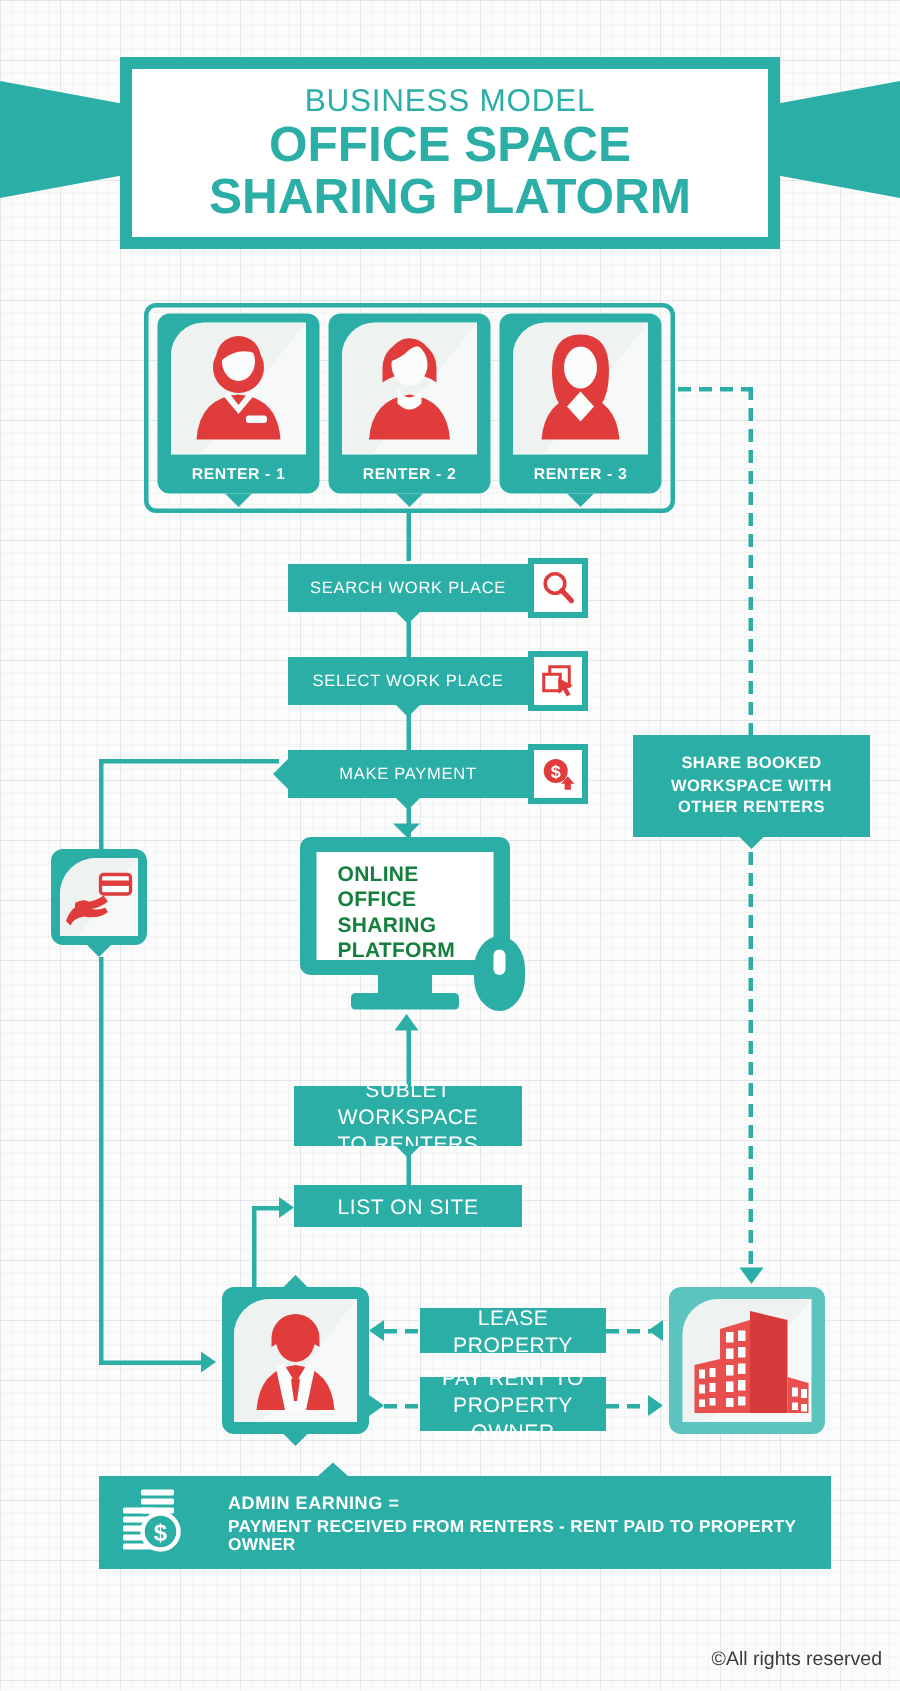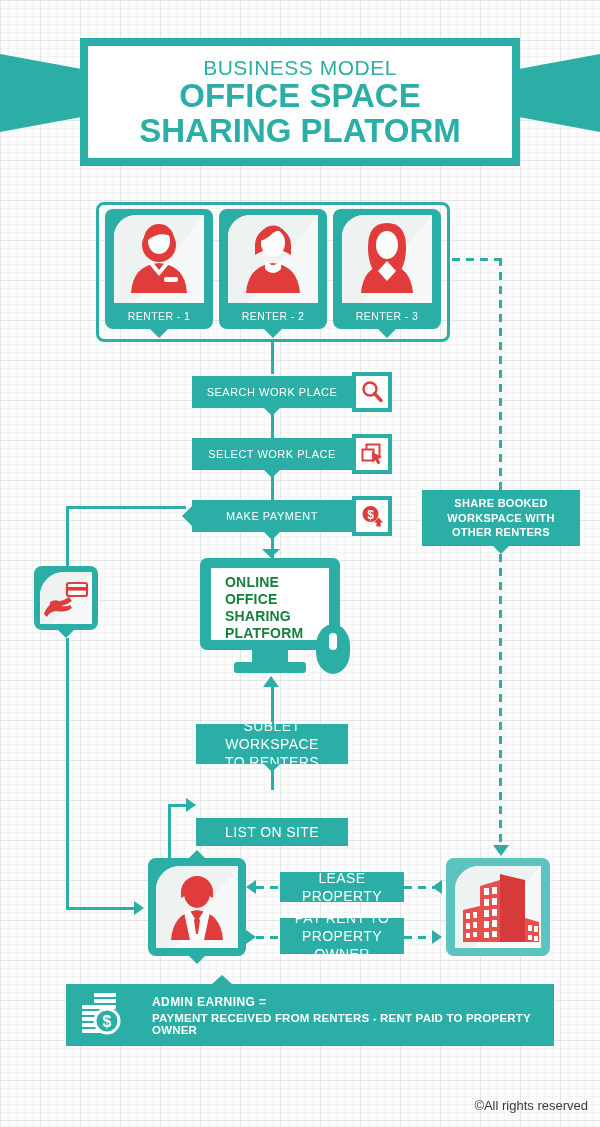--- a/index.html
+++ b/index.html
@@ -55,21 +55,21 @@
     background: #2AAEA6; border-radius: 8px;
     display: flex; flex-direction: column; align-items: center;
   }
   .renter-card.r1 { left: 6px; }
   .renter-card.r2 { left: 120px; }
   .renter-card.r3 { left: 234px; }
   .renter-photo {
     width: 90px; height: 88px; margin-top: 6px; background: #f7f9f8;
     border-top-left-radius: 22px; position: relative; overflow: hidden;
   }
-  .renter-label { font-size: 10.5px; letter-spacing: 0.4px; margin-top: 7px; }
+  .renter-label { font-size: 10.5px; letter-spacing: 0.4px; margin-top: 7px; font-weight: bold; }
   .renter-notch {
     position: absolute; bottom: -9px; left: 50%; margin-left: -9px;
     width: 0; height: 0; border-left: 9px solid transparent;
     border-right: 9px solid transparent; border-top: 9px solid #2AAEA6;
   }
 
   
   .step-row { height: 32px; }
   .step-bar {
     position: absolute; left: 0; top: 0; height: 32px; width: 160px;
@@ -126,21 +126,21 @@
     background: #ffffff; border-radius: 4px;
   }
   .platform-notch-top {
     position: absolute; left: 62px; top: -9px; width: 0; height: 0;
     border-left: 9px solid transparent; border-right: 9px solid transparent;
     border-top: 9px solid #2AAEA6;
   }
 
   
   #share-box {
-    left: 422px; top: 490px; width: 158px; height: 56px; background: #2AAEA6;
+    left: 422px; top: 490px; width: 158px; height: 68px; background: #2AAEA6;
     display: flex; align-items: center; justify-content: center; text-align: center;
     font-size: 11px; line-height: 1.35; letter-spacing: 0.3px; font-weight: bold;
   }
   #share-box::after {
     content: ""; position: absolute; bottom: -8px; left: 50%; margin-left: -8px;
     width: 0; height: 0; border-left: 8px solid transparent;
     border-right: 8px solid transparent; border-top: 8px solid #2AAEA6;
   }
 
   
@@ -377,21 +377,21 @@
 
   <div class="label-box" style="left:196px; top:724px; width:152px; height:40px; flex-direction:column;">
     <div>SUBLET WORKSPACE</div>
     <div>TO RENTERS</div>
     <div style="position:absolute; bottom:-8px; left:50%; margin-left:-8px; width:0; height:0;
                 border-left:8px solid transparent; border-right:8px solid transparent;
                 border-top:8px solid #2AAEA6;"></div>
   </div>
   <div class="conn conn-v abs" style="left:271px; top:764px; height:26px;"></div>
 
-  <div class="label-box" style="left:196px; top:818px; width:152px; height:28px;">
+  <div class="label-box" style="left:196px; top:790px; width:152px; height:28px;">
     <span>LIST ON SITE</span>
   </div>
 
   <div class="conn conn-v abs" style="left:168px; top:804px; height:56px;"></div>
   <div class="conn conn-h abs" style="left:168px; top:804px; width:22px;"></div>
   <div class="arrow-r" style="left:186px; top:798px;"></div>
 
   <div class="abs" id="share-box">
     <div>
       <div>SHARE BOOKED</div>

